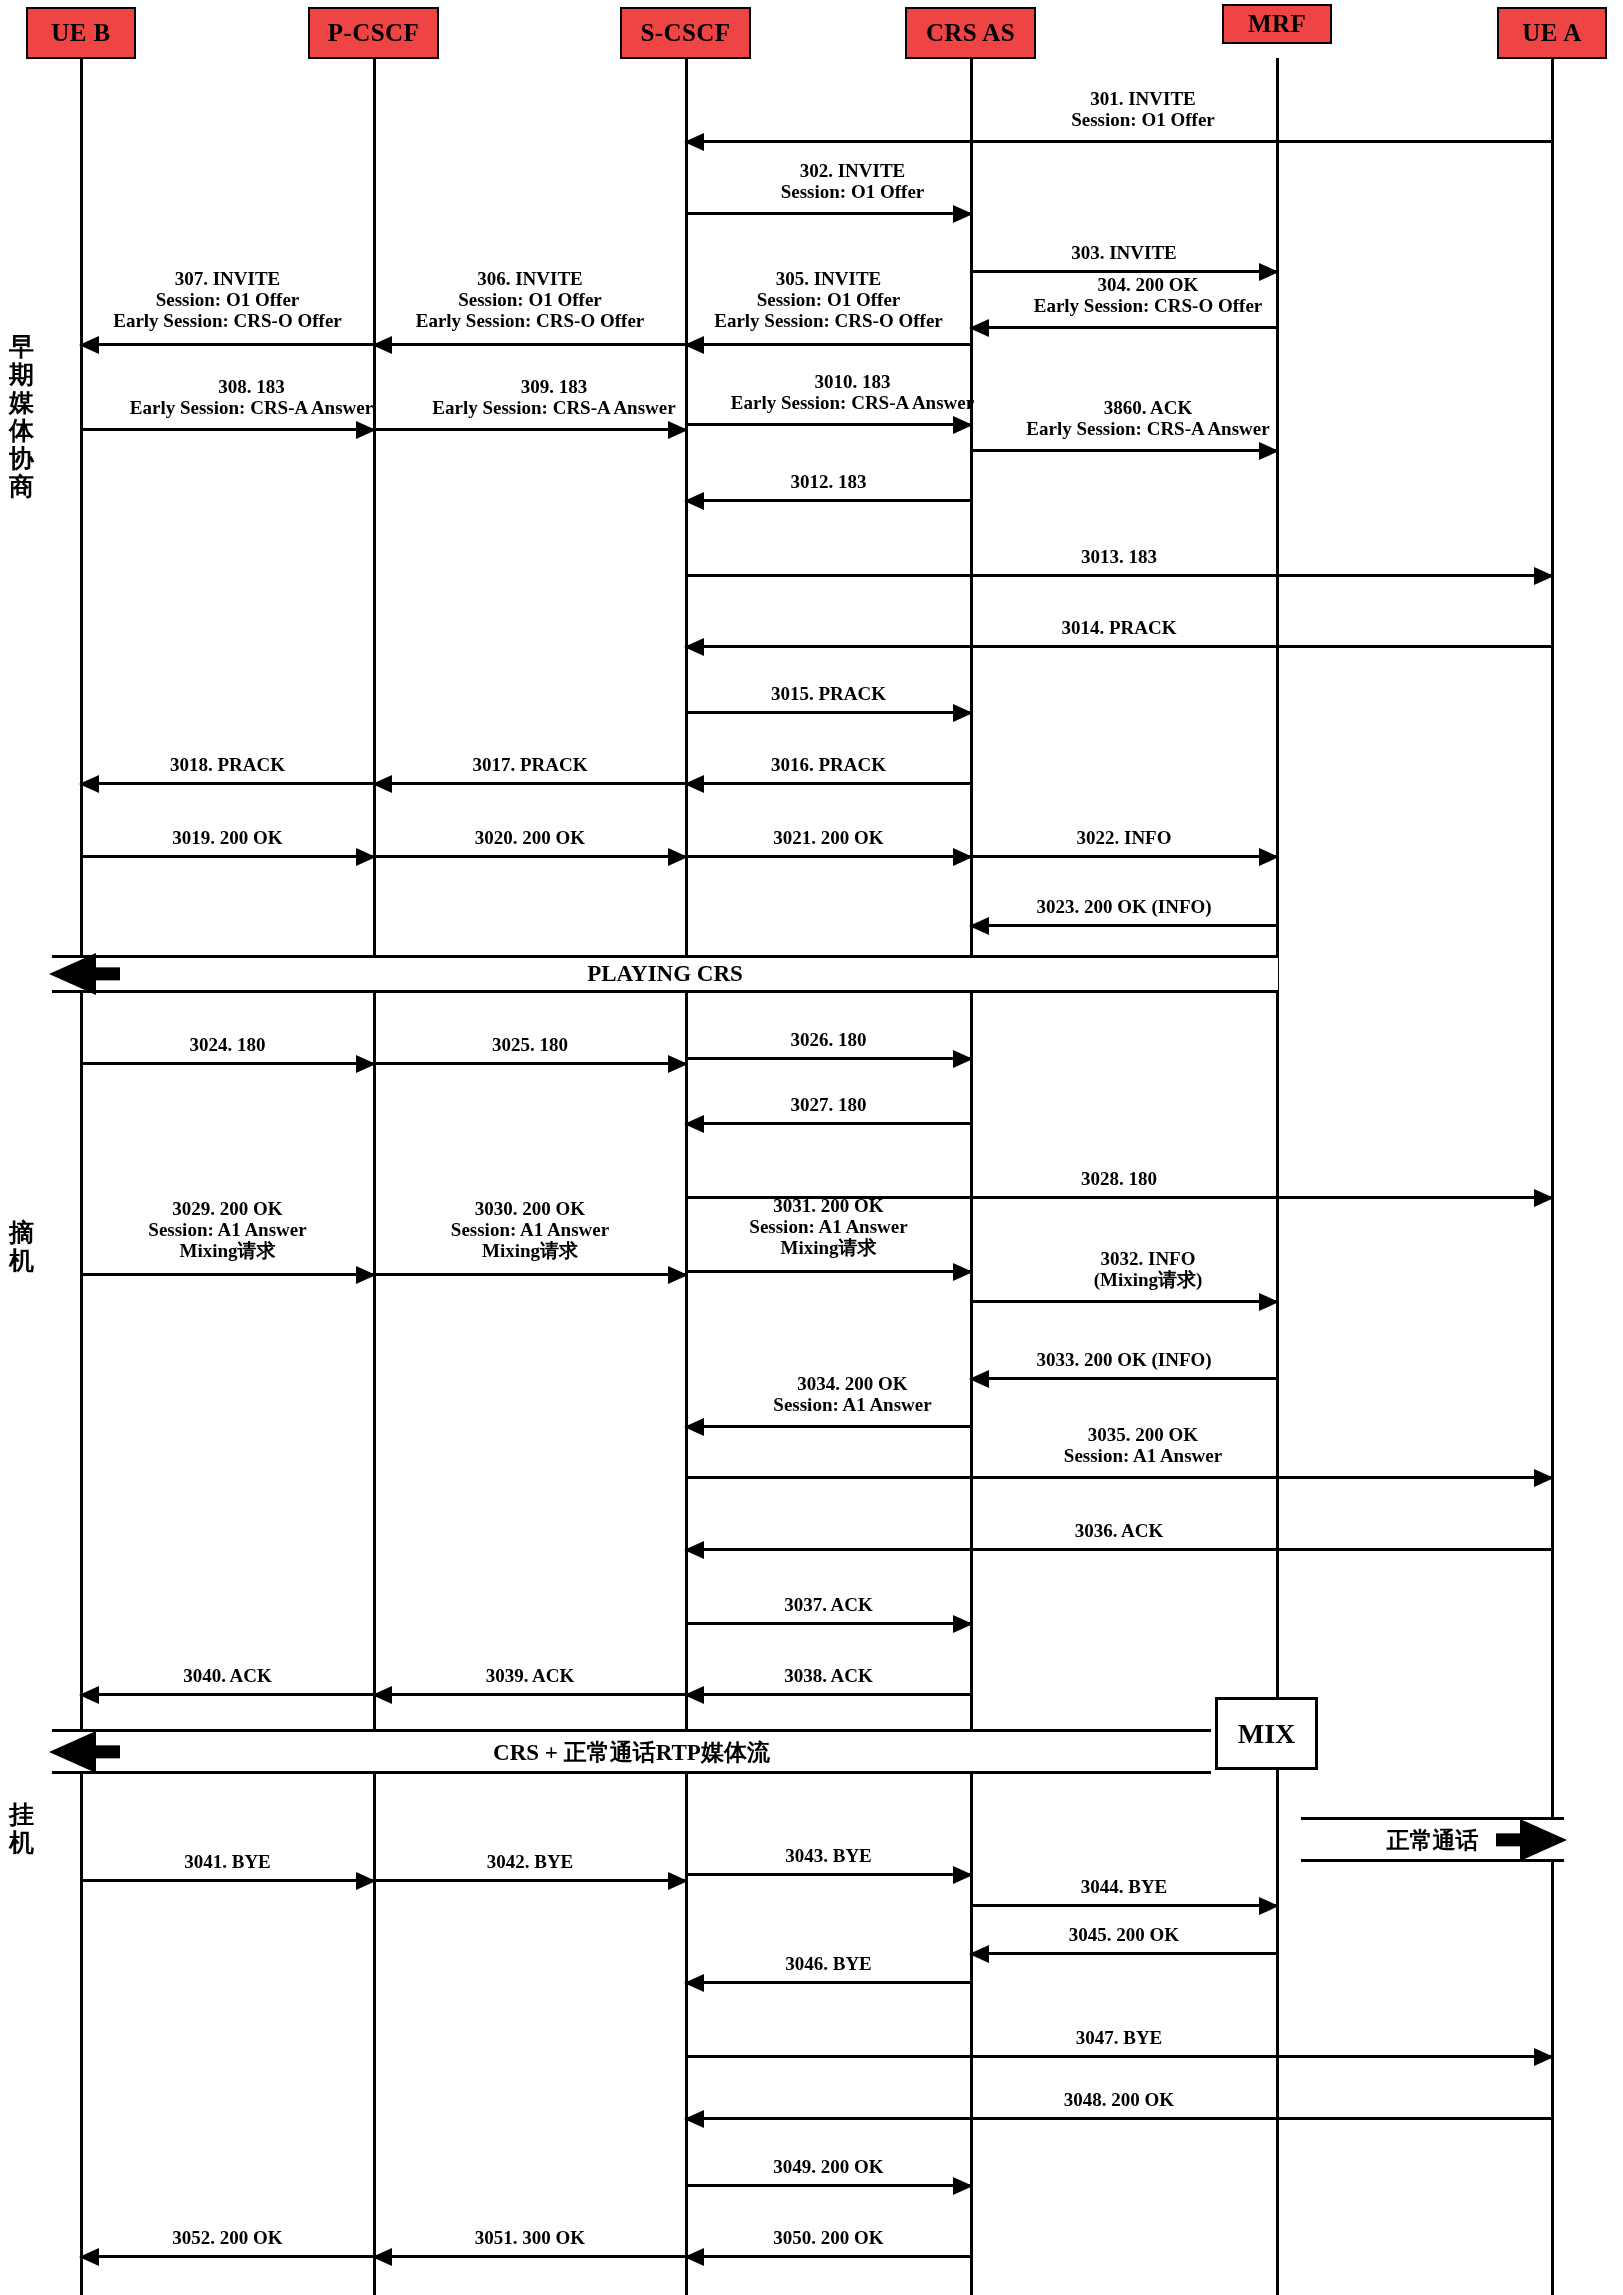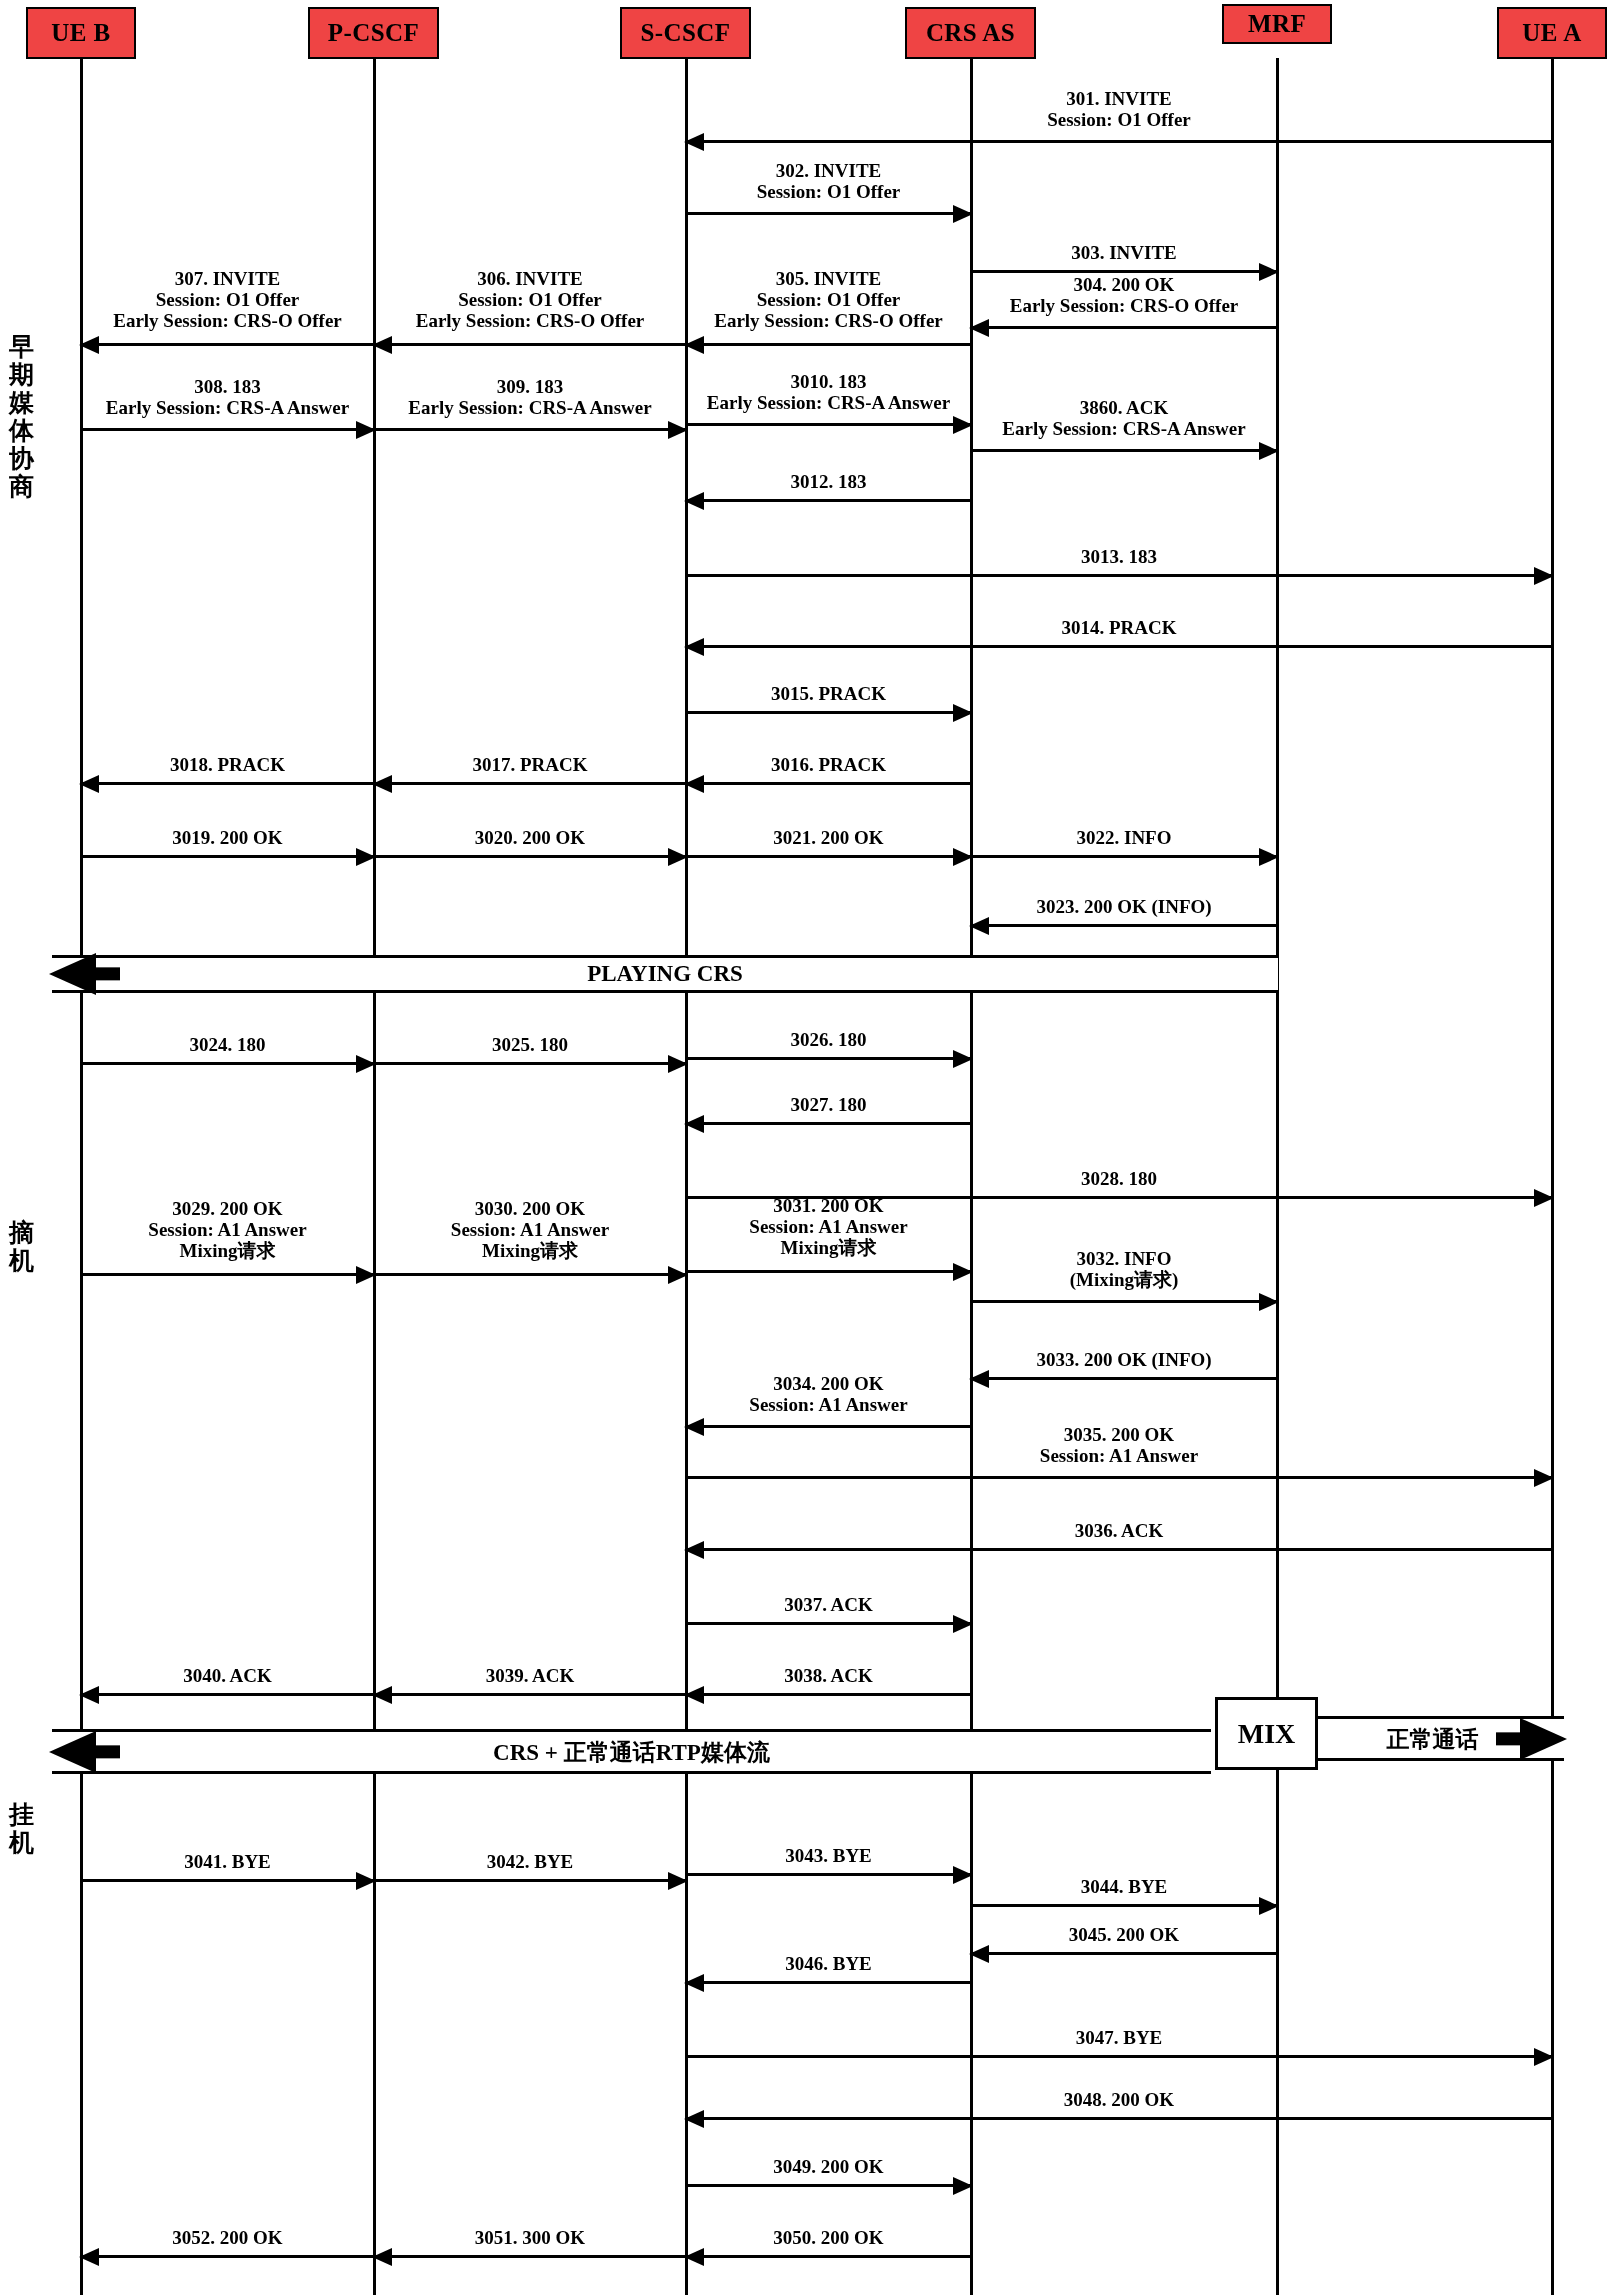--- a/index.html
+++ b/index.html
@@ -22,21 +22,21 @@
   .msg .line{position:absolute;left:0;top:0;height:2.5px;background:#000;width:100%;}
   .msg .head{position:absolute;top:-7.5px;width:0;height:0;border-top:9.2px solid transparent;border-bottom:9.2px solid transparent;}
   .msg.r .head{right:-1.7px;border-left:20px solid #000;}
   .msg.l .head{left:-1.7px;border-right:20px solid #000;}
   .msg .lbl{
     position:absolute;left:0;width:100%;
     text-align:center;color:#000;font-weight:bold;
     font-size:19px;line-height:21px;white-space:nowrap;
   }
   .msg .lbl.one{top:-28px;}
-  .msg .lbl.two{top:-52px;}
+  .msg .lbl.two{top:-52px;padding-left:24px;}
   .msg .lbl.three{top:-75px;}
   .msg .lbl span{display:block;}
 
   
   .mediabar{position:absolute;box-sizing:border-box;border-top:3.3px solid #000;border-bottom:3.3px solid #000;background:#fff;}
   .mediabar .txt{
     position:absolute;left:0;width:100%;top:50%;transform:translateY(-50%);
     text-align:center;font-weight:bold;font-size:23px;color:#000;white-space:nowrap;
   }
   .mediabar .bigarrow{position:absolute;top:50%;transform:translateY(-50%);width:0;height:0;}
@@ -478,20 +478,20 @@
     <div class="mediabar" style="left: 52px; top: 955px; width: 1226px; height: 38px;">
       <div class="bigarrow left"></div>
       <div class="stem left"></div>
       <div class="txt">PLAYING CRS</div>
     </div>
     <div class="mediabar" style="left: 52px; top: 1729px; width: 1159px; height: 45px;">
       <div class="bigarrow left"></div>
       <div class="stem left"></div>
       <div class="txt">CRS + 正常通话RTP媒体流</div>
     </div>
-    <div class="mediabar" style="left: 1301px; top: 1716px; width: 263px; height: 45px;">
+    <div class="mediabar" style="left: 1301px; top: 1817px; width: 263px; height: 45px;">
       <div class="bigarrow right"></div>
       <div class="stem right"></div>
       <div class="txt">正常通话</div>
     </div>
     <div class="mixbox" style="left: 1215px; top: 1697px; width: 103px; height: 73px;">MIX</div>
   </div>
 
 
 </body></html>

